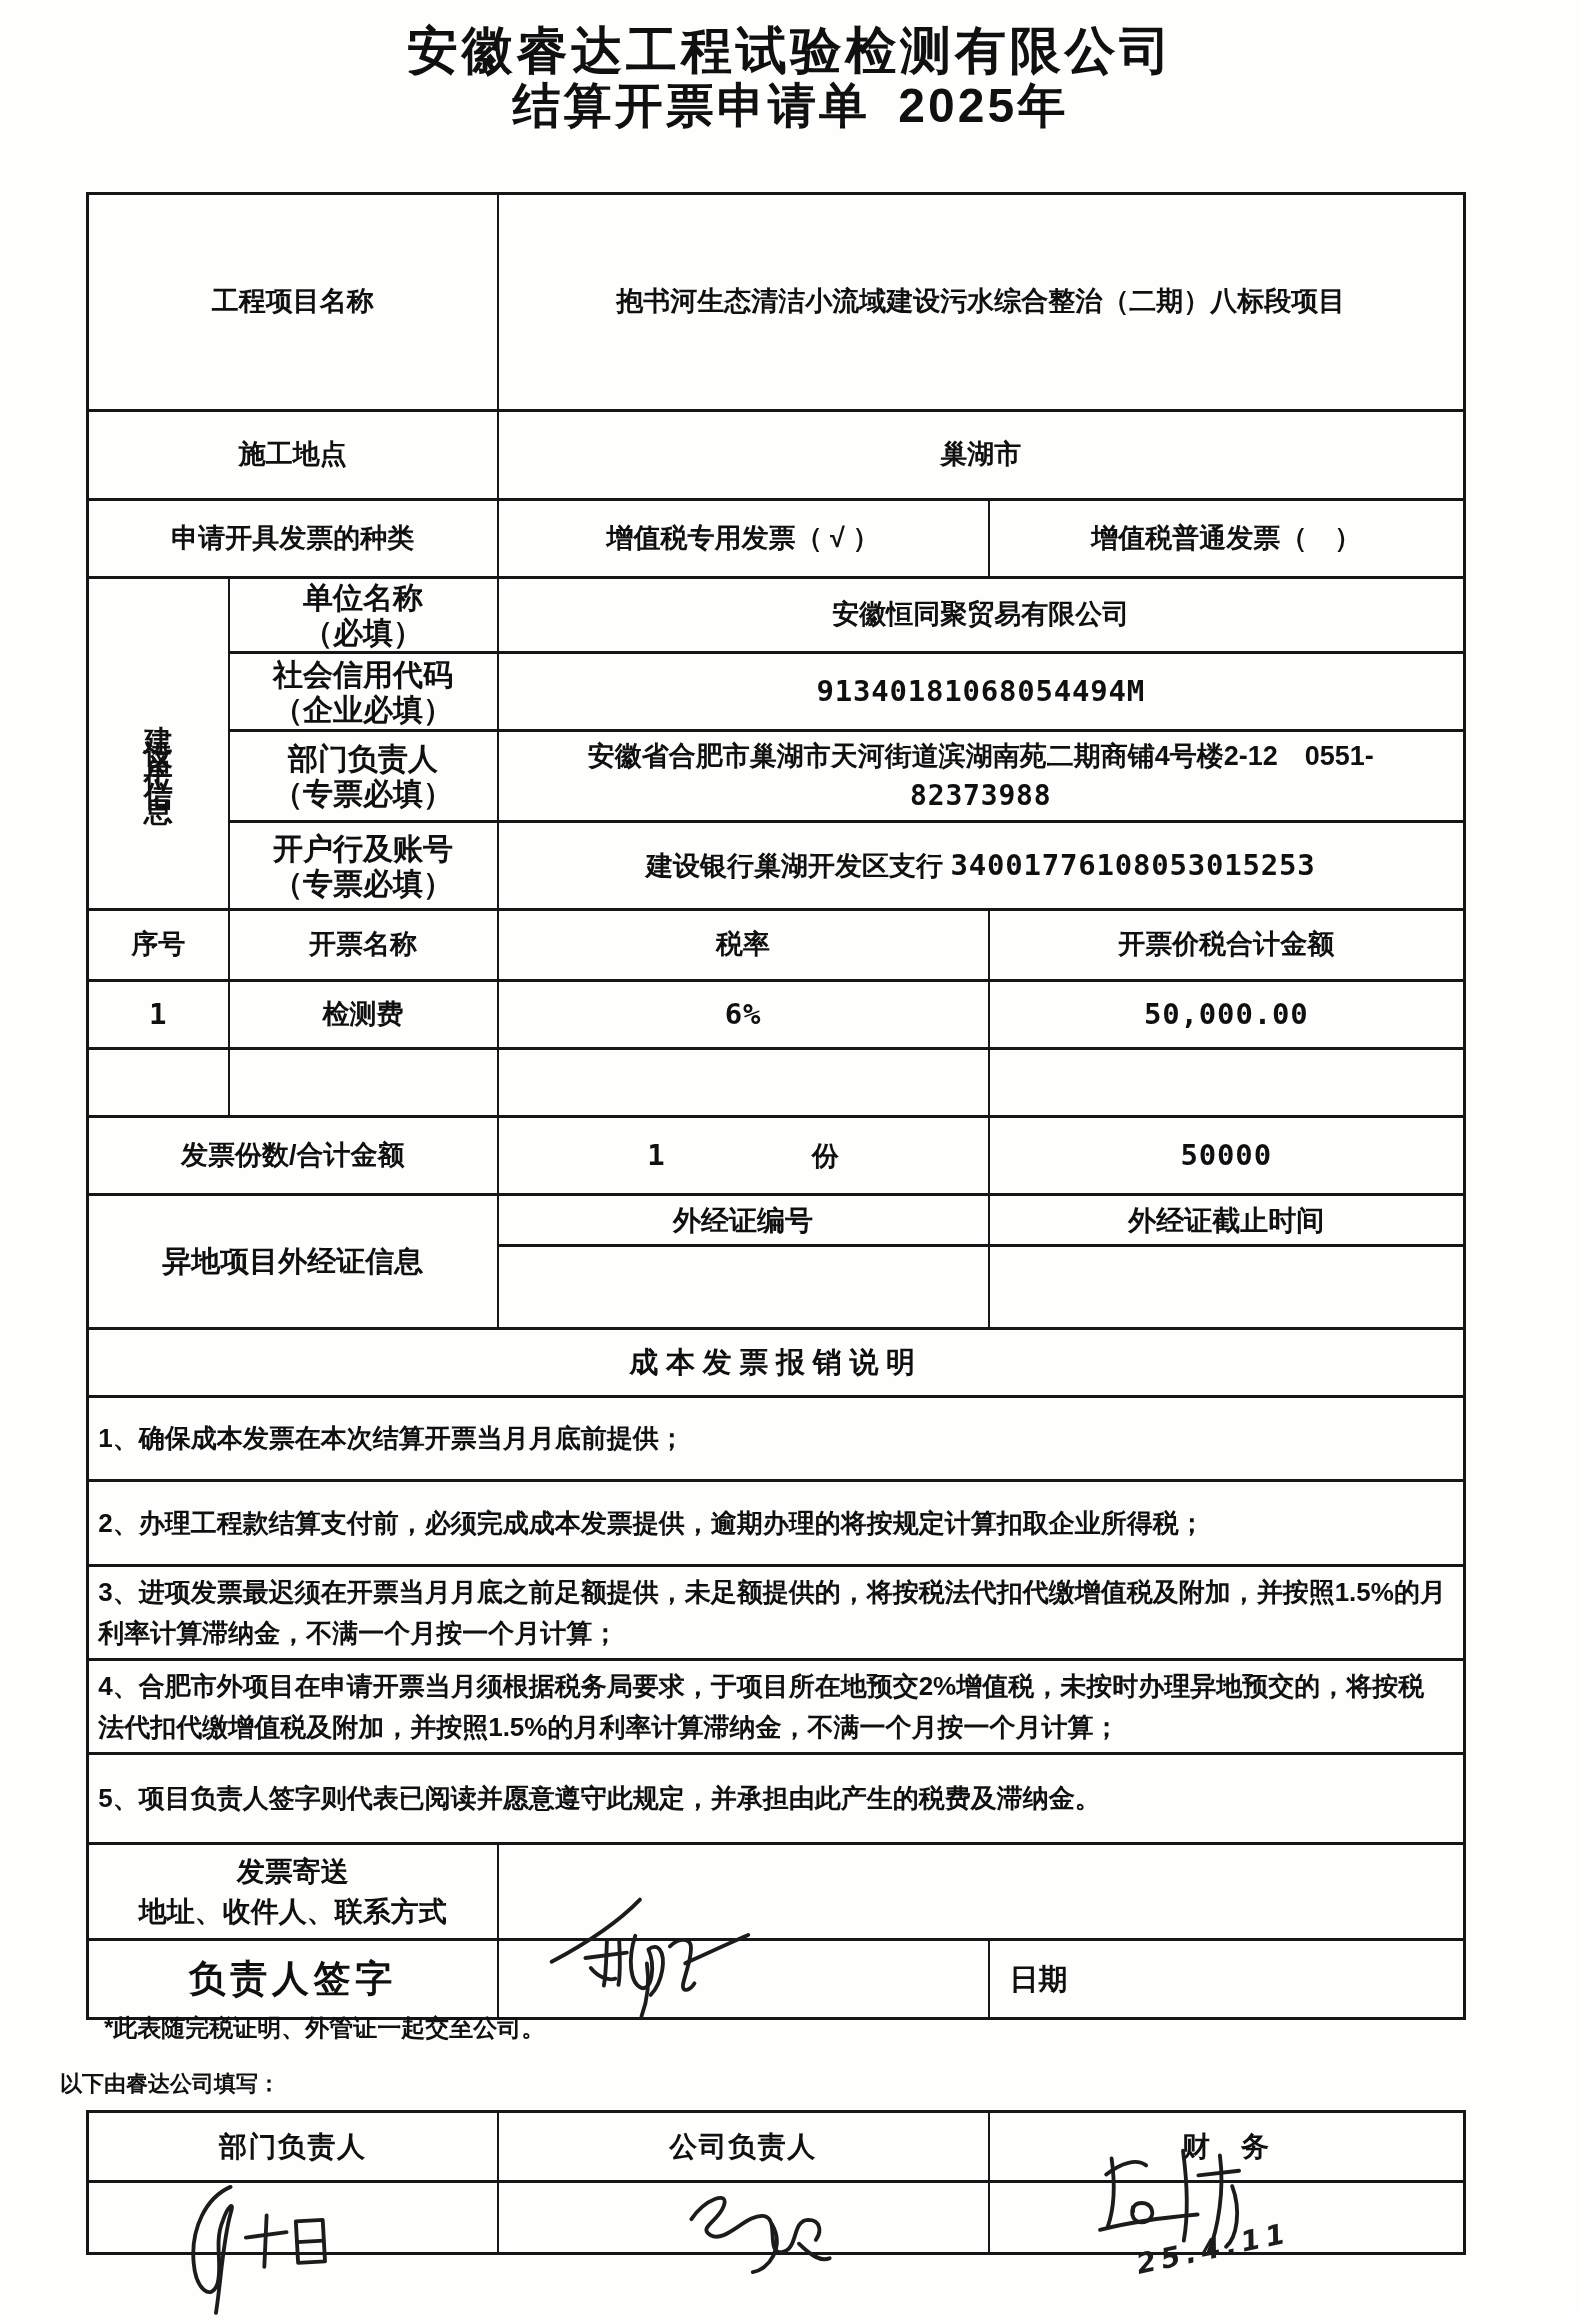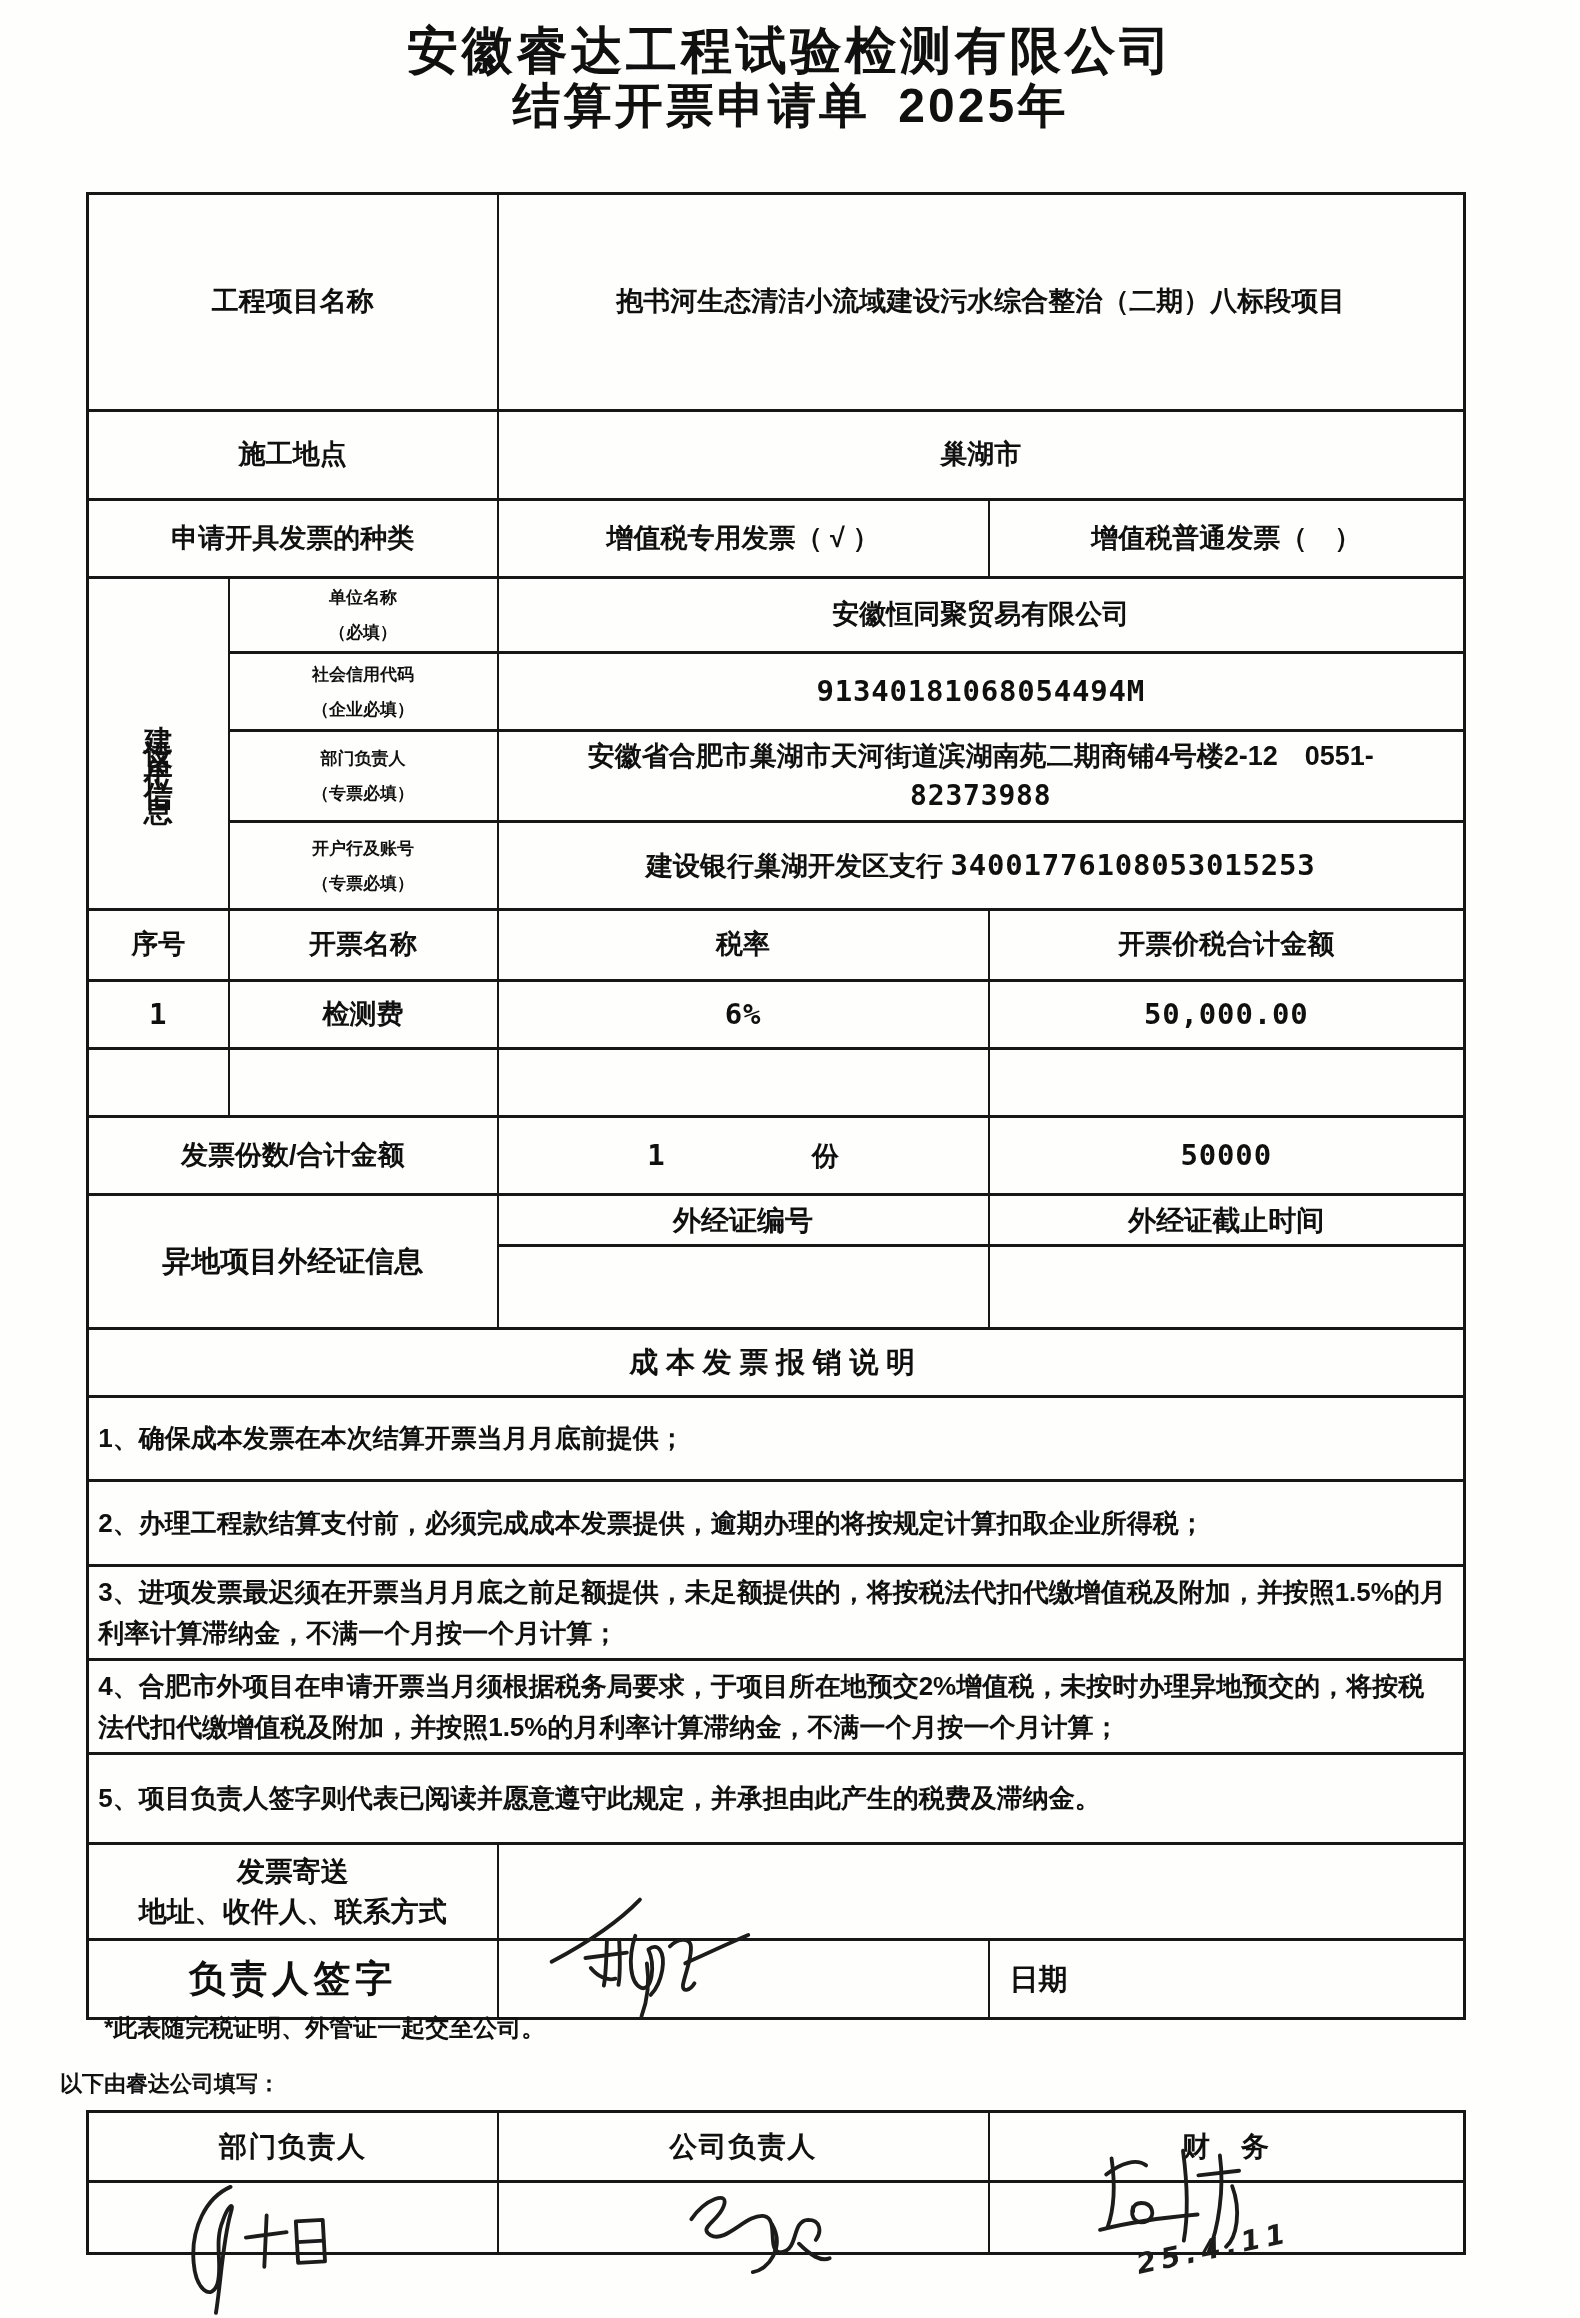--- a/index.html
+++ b/index.html
@@ -17,21 +17,21 @@
 
   
   table { border-collapse:collapse; table-layout:fixed;border-radius:20px; }
   .main  { position:absolute; left:86px; top:192px; width:1377px; border:3.1px solid #161616; }
   .approve { position:absolute; left:86px; top:2110px; width:1377px; border:3.1px solid #161616; }
   td {
     border:2.3px solid #171717; border-top-width:3.1px; border-bottom-width:3.1px;
     padding:0; text-align:center; vertical-align:middle;
     font-weight:700; font-size:27px; line-height:1.25; overflow:visible;
   }
-  .lbl2 div { line-height:35px; font-size:17px; }
+  .lbl2 div { line-height:35px; font-size:30px; }
   .band { writing-mode:vertical-lr; text-orientation:upright; margin:0 auto;
     font-size:29px; font-weight:700; letter-spacing:14px; line-height:1; }
   .num { font-family:"DejaVu Sans Mono","Liberation Mono",monospace; font-weight:600; font-size:29px; letter-spacing:0.8px; }
   .addr { font-size:27px; line-height:40px; }
   .note-cell { text-align:left; padding:4.6px 15.4px 4.6px 9.2px; font-size:26px; line-height:41px; font-weight:700; }
   .notes-header { font-size:29px; letter-spacing:7.7px; }
   .big-label { font-size:37px; letter-spacing:4.6px; }
   .date-cell { text-align:left; padding-left:20px; font-size:29px; }
   .mail-lbl div { line-height:40px; font-size:28px; }
   .hdr { font-size:28px; letter-spacing:1.5px; }

